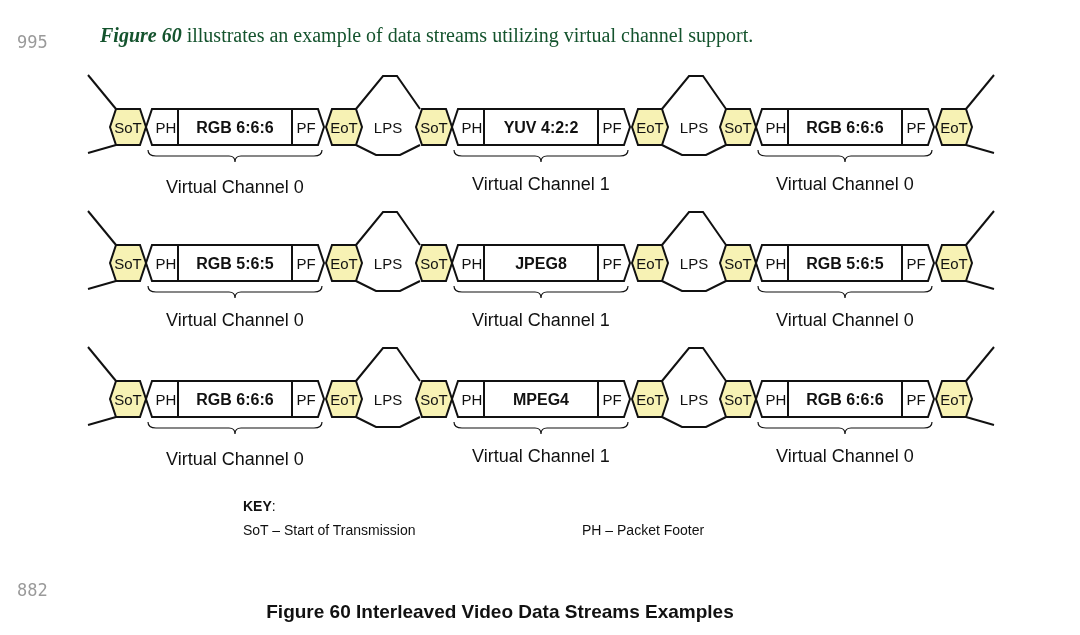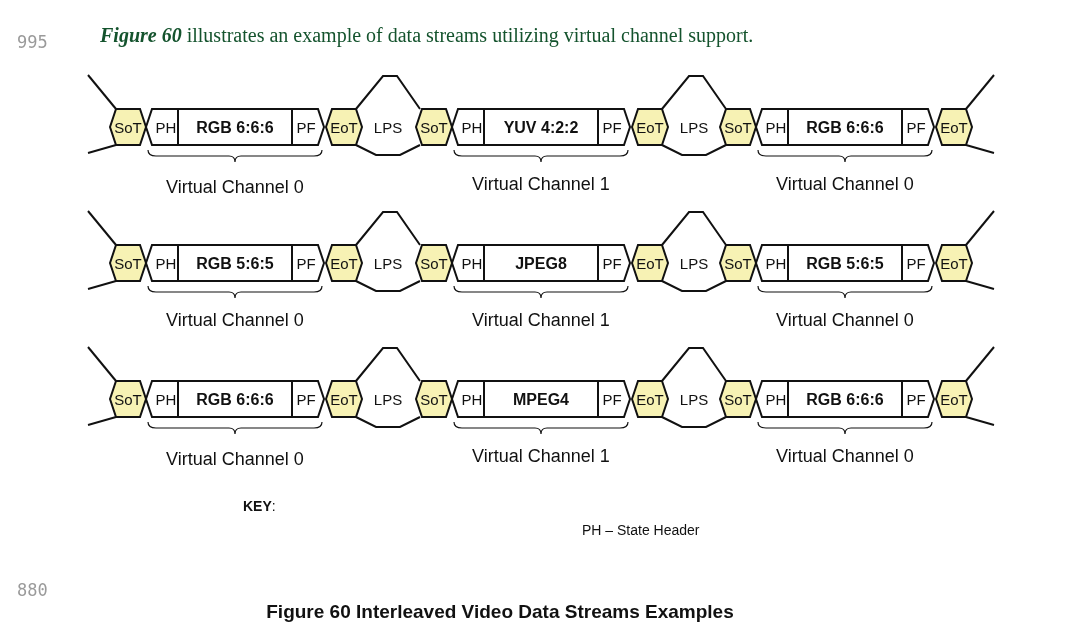--- a/index.html
+++ b/index.html
@@ -9,21 +9,21 @@
   .intro .fig { font-weight: bold; font-style: italic; }
   svg#diagram { position: absolute; left: 0; top: 0; }
   .key { position: absolute; font-family: "Liberation Sans", sans-serif; font-size: 14px; color: #111; line-height: 24px; white-space: nowrap; }
   .key-title { font-weight: bold; }
   .caption { position: absolute; left: 0; width: 1000px; top: 601px; text-align: center; font-family: "Liberation Sans", sans-serif; font-weight: bold; font-size: 19px; color: #111; }
 </style>
 </head>
 <body>
 
 <div class="line-no" style="top:32px;">995</div>
-<div class="line-no" style="top:580px;">880</div>
+<div class="line-no" style="top:580px;">882</div>
 
 <div class="intro"><span class="fig">Figure 60</span><span> illustrates an example of data streams utilizing virtual channel support.</span></div>
 
 <svg id="diagram" width="1080" height="500" viewBox="0 0 1080 500" xmlns="http://www.w3.org/2000/svg">
     <g>
       <line x1="88" y1="75" x2="116" y2="109" stroke="#111111" stroke-width="2" stroke-linejoin="miter"></line>
       <line x1="88" y1="153" x2="116" y2="145" stroke="#111111" stroke-width="2" stroke-linejoin="miter"></line>
       <polygon points="110,127 116,109 140,109 146,127 140,145 116,145" fill="#f7f2b4" stroke="#111111" stroke-width="2" stroke-linejoin="miter"></polygon>
       <text x="128" y="127" text-anchor="middle" dominant-baseline="central" font-family="Liberation Sans, sans-serif" font-size="15" font-weight="normal" fill="#111">SoT</text>
       <g>
@@ -174,18 +174,19 @@
       </g>
       <polygon points="936,399 942,381 966,381 972,399 966,417 942,417" fill="#f7f2b4" stroke="#111111" stroke-width="2" stroke-linejoin="miter"></polygon>
       <text x="954" y="399" text-anchor="middle" dominant-baseline="central" font-family="Liberation Sans, sans-serif" font-size="15" font-weight="normal" fill="#111">EoT</text>
       <line x1="966" y1="381" x2="994" y2="347" stroke="#111111" stroke-width="2" stroke-linejoin="miter"></line>
       <line x1="966" y1="417" x2="994" y2="425" stroke="#111111" stroke-width="2" stroke-linejoin="miter"></line>
     </g>
   </svg>
 
 <div class="key" style="left:243px; top:494px;">
   <div><span class="key-title">KEY</span><span>:</span></div>
+  <div>SoT – Start of Transmission</div>
 </div>
 <div class="key" style="left:582px; top:518px;">
-  <div>PH – State Header</div>
+  <div>PH – Packet Footer</div>
 </div>
 
 <div class="caption">Figure 60 Interleaved Video Data Streams Examples</div>
 
 </body></html>

